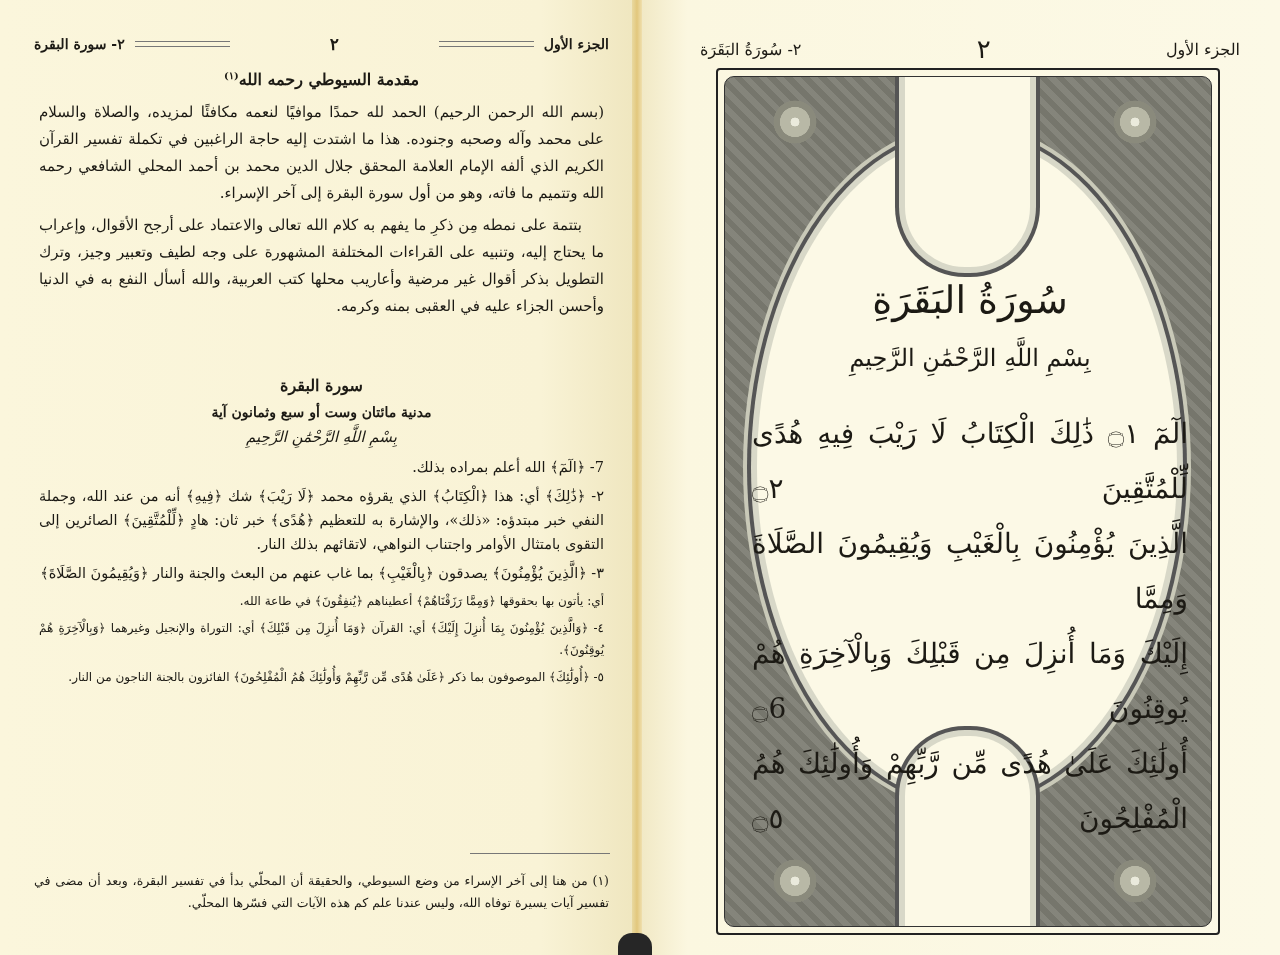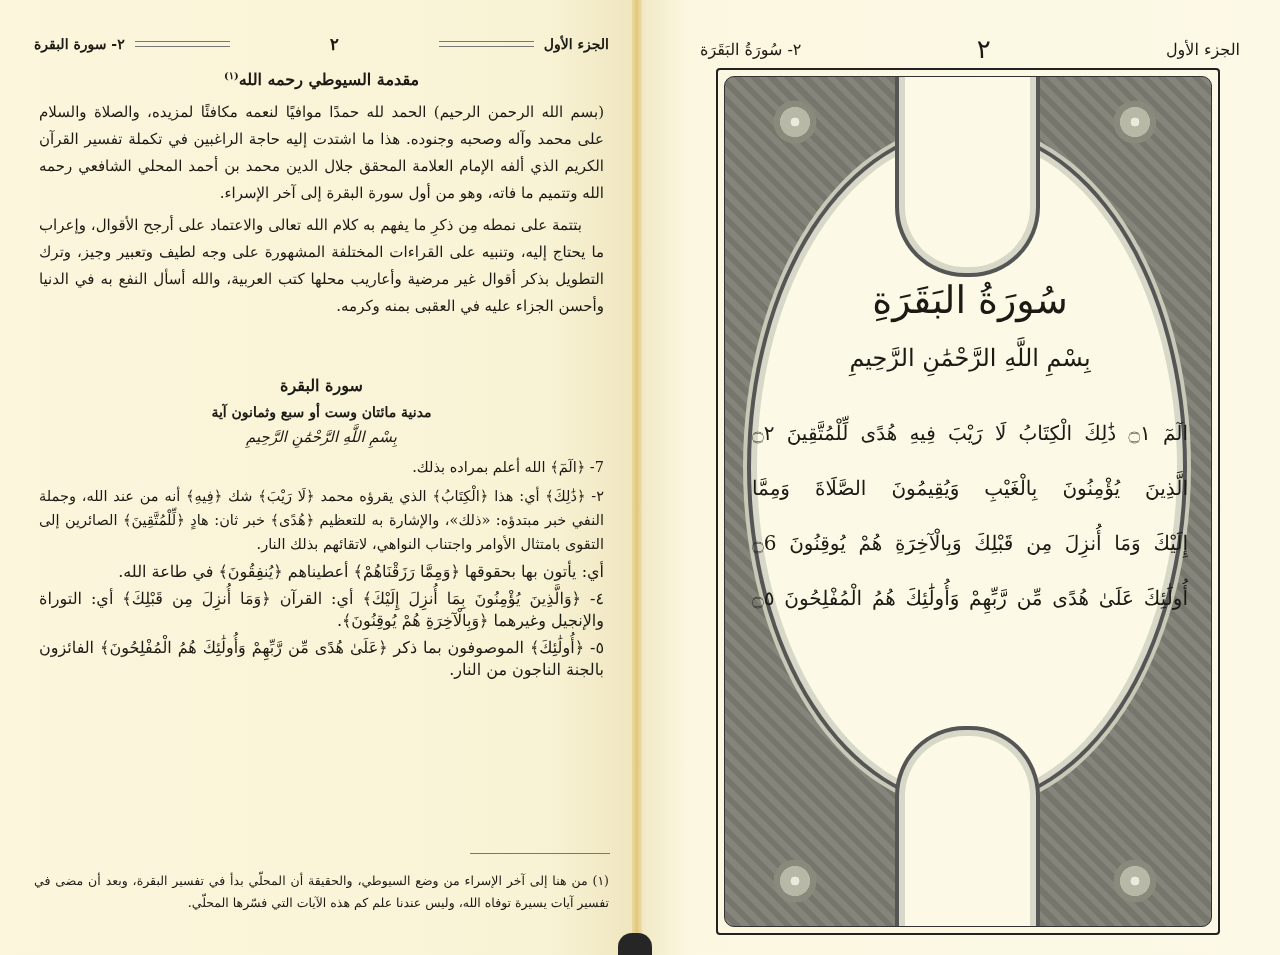--- a/index.html
+++ b/index.html
@@ -26,21 +26,21 @@
   .right-head { left:700px; width:540px; font-size:16px; font-family:"DejaVu Serif", serif; font-weight:normal; }
   .right-head .num { font-size:26px; margin:0 auto; }
 
   
   .text-block { position:absolute; left:34px; width:575px; direction:rtl; text-align:justify; font-size:15px; line-height:27px; }
   .text-block p { margin:5px; }
   .heading { text-align:center; font-weight:bold; font-size:16px; line-height:28px; }
   .subheading { text-align:center; font-weight:bold; font-size:14px; line-height:24px; }
   .basmala-small { text-align:center; font-size:15px; line-height:26px; font-style:italic; }
   .indent { text-indent:22px; }
-  .small { font-size:16px; line-height:22px; }
+  .small { font-size:12px; line-height:22px; }
   .verse-line { font-size:14.5px; line-height:24px; }
   .footnote-rule { position:absolute; left:470px; top:853px; width:140px; border-top:1px solid #777; }
   .footnote { position:absolute; left:34px; top:858px; width:575px; direction:rtl; font-size:12.5px; line-height:22px; text-align:justify;margin-top:12px; }
   sup { font-size:10px; }
 
   
   .frame-outer { position:absolute; left:716px; top:68px; width:500px; height:863px; border:2px solid #222; border-radius:4px; }
   .frame-inner { position:absolute; left:6px; top:6px; right:6px; bottom:6px; border:1.5px solid #333; border-radius:10px; overflow:hidden;
     background:
       repeating-linear-gradient(45deg, rgba(255,255,255,0.06) 0 6px, rgba(0,0,0,0.06) 6px 12px),
@@ -49,21 +49,21 @@
     background:#fcf9e6; box-shadow:0 0 0 6px #d8d8c8, 0 0 0 10px #555, 0 0 0 14px #c9c9b8; }
   .arch-top { position:absolute; left:180px; top:-10px; width:125px; height:200px; border-radius:0 0 60px 60px; background:#fcf9e6;
     box-shadow:0 0 0 6px #d8d8c8, 0 0 0 10px #555; }
   .arch-bottom { position:absolute; left:180px; bottom:-10px; width:125px; height:200px; border-radius:60px 60px 0 0; background:#fcf9e6;
     box-shadow:0 0 0 6px #d8d8c8, 0 0 0 10px #555; }
   .rosette { position:absolute; width:60px; height:60px; border-radius:50%;
     background:radial-gradient(circle,#eaeadc 0 10%,#b8b8a6 11% 35%,#8a8a7c 36% 50%, transparent 51%); }
   .quran { position:absolute; left:740px; top:270px; width:460px; direction:rtl; text-align:center; z-index:2; }
   .surah-title { font-size:38px; line-height:60px; font-family:"DejaVu Serif", serif; }
   .basmala { font-size:24px; line-height:56px; margin-bottom:20px; }
-  .ayah-line { font-size:20px; line-height:55px; text-align:justify; text-align-last:justify; padding:0 12px; }
+  .ayah-line { font-size:28px; line-height:55px; text-align:justify; text-align-last:justify; padding:0 12px; }
 </style>
 </head>
 <body>
 
 <div class="spread">
 
   <div class="page page-left">
     <div class="running-head left-head">
       <span>الجزء الأول</span>
       <span class="rule"></span>
@@ -79,20 +79,21 @@
       <p>(بسم الله الرحمن الرحيم) الحمد لله حمدًا موافيًا لنعمه مكافئًا لمزيده، والصلاة والسلام على محمد وآله وصحبه وجنوده. هذا ما اشتدت إليه حاجة الراغبين في تكملة تفسير القرآن الكريم الذي ألفه الإمام العلامة المحقق جلال الدين محمد بن أحمد المحلي الشافعي رحمه الله وتتميم ما فاته، وهو من أول سورة البقرة إلى آخر الإسراء.</p>
       <p class="indent">بتتمة على نمطه مِن ذكرِ ما يفهم به كلام الله تعالى والاعتماد على أرجح الأقوال، وإعراب ما يحتاج إليه، وتنبيه على القراءات المختلفة المشهورة على وجه لطيف وتعبير وجيز، وترك التطويل بذكر أقوال غير مرضية وأعاريب محلها كتب العربية، والله أسأل النفع به في الدنيا وأحسن الجزاء عليه في العقبى بمنه وكرمه.</p>
     </div>
 
     <div class="text-block" style="top:372px;">
       <div class="heading">سورة البقرة</div>
       <div class="subheading">مدنية مائتان وست أو سبع وثمانون آية</div>
       <div class="basmala-small">بِسْمِ اللَّهِ الرَّحْمَٰنِ الرَّحِيمِ</div>
       <p class="verse-line">7- ﴿الٓمٓ﴾ الله أعلم بمراده بذلك.</p>
       <p class="verse-line">٢- ﴿ذَٰلِكَ﴾ أي: هذا ﴿الْكِتَابُ﴾ الذي يقرؤه محمد ﴿لَا رَيْبَ﴾ شك ﴿فِيهِ﴾ أنه من عند الله، وجملة النفي خبر مبتدؤه: «ذلك»، والإشارة به للتعظيم ﴿هُدًى﴾ خبر ثان: هادٍ ﴿لِّلْمُتَّقِينَ﴾ الصائرين إلى التقوى بامتثال الأوامر واجتناب النواهي، لاتقائهم بذلك النار.</p>
+      <p class="verse-line">٣- ﴿الَّذِينَ يُؤْمِنُونَ﴾ يصدقون ﴿بِالْغَيْبِ﴾ بما غاب عنهم من البعث والجنة والنار ﴿وَيُقِيمُونَ الصَّلَاةَ﴾</p>
       <p class="small">أي: يأتون بها بحقوقها ﴿وَمِمَّا رَزَقْنَاهُمْ﴾ أعطيناهم ﴿يُنفِقُونَ﴾ في طاعة الله.</p>
       <p class="small">٤- ﴿وَالَّذِينَ يُؤْمِنُونَ بِمَا أُنزِلَ إِلَيْكَ﴾ أي: القرآن ﴿وَمَا أُنزِلَ مِن قَبْلِكَ﴾ أي: التوراة والإنجيل وغيرهما ﴿وَبِالْآخِرَةِ هُمْ يُوقِنُونَ﴾.</p>
       <p class="small">٥- ﴿أُولَٰئِكَ﴾ الموصوفون بما ذكر ﴿عَلَىٰ هُدًى مِّن رَّبِّهِمْ وَأُولَٰئِكَ هُمُ الْمُفْلِحُونَ﴾ الفائزون بالجنة الناجون من النار.</p>
     </div>
 
     <div class="footnote-rule"></div>
     <div class="footnote">(١) من هنا إلى آخر الإسراء من وضع السيوطي، والحقيقة أن المحلّي بدأ في تفسير البقرة، وبعد أن مضى في تفسير آيات يسيرة توفاه الله، وليس عندنا علم كم هذه الآيات التي فسّرها المحلّي.</div>
   </div>
 
   <div class="page page-right">

